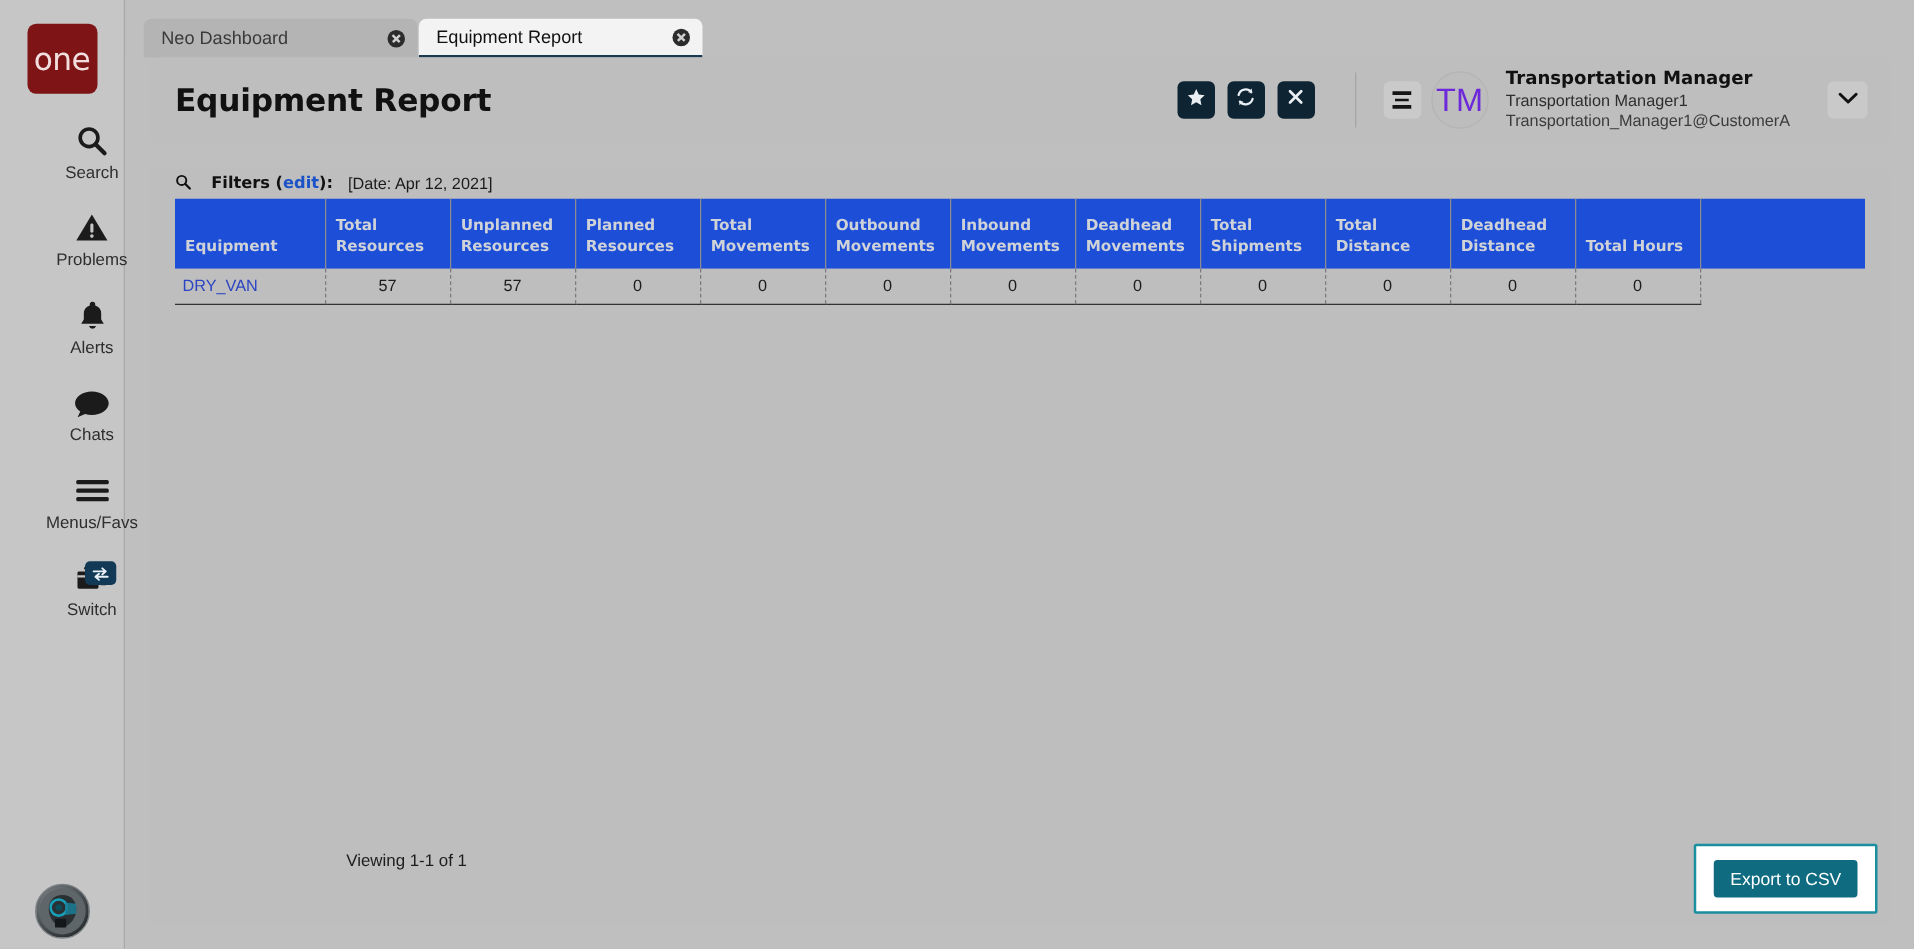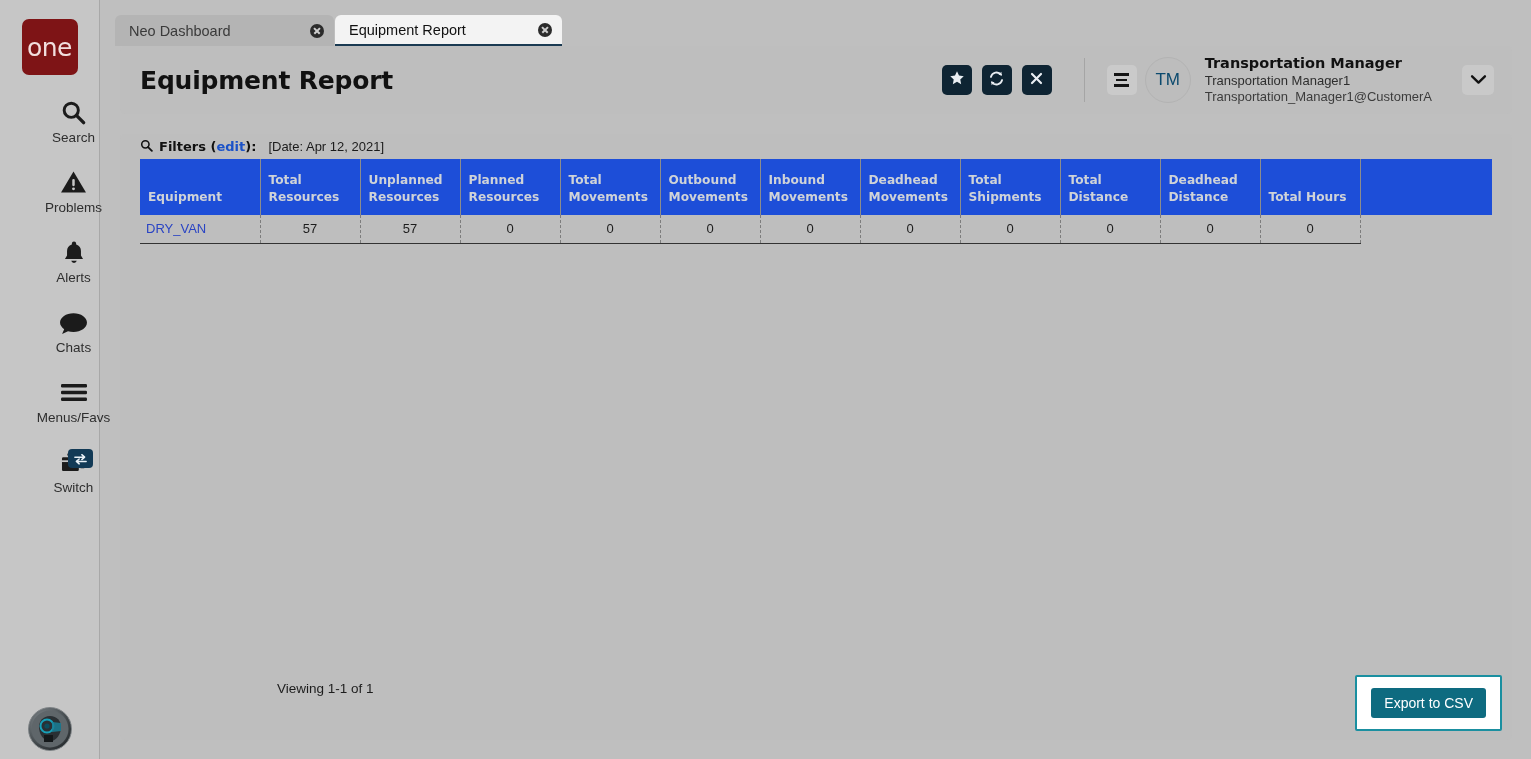--- a/index.html
+++ b/index.html
@@ -155,21 +155,21 @@
   #hamburger-btn i:nth-child(1) { width: 15px; }
   #hamburger-btn i:nth-child(2) { width: 11px; }
   #hamburger-btn i:nth-child(3) { width: 15px; }
   #avatar {
     margin-left: 8px;
     width: 46px; height: 46px;
     border-radius: 50%;
     background: #bdbdbd;
     border: 1px solid #b3b3b3;
     display: flex; align-items: center; justify-content: center;
-    font-size: 17px; color: #0c4a6e;
+    font-size: 26px; color: #6d28d9;
     font-family: "Liberation Sans", sans-serif;
     cursor: pointer;
   }
   #user-block { margin-left: 14px; line-height: 1.28; }
   #user-role { font-size: 14.5px; font-weight: bold; color: #111; font-family: "DejaVu Sans", sans-serif; }
   #user-name { font-size: 13px; color: #2e2e2e; }
   #user-email { font-size: 13px; color: #3c3c3c; }
   #user-caret {
     margin-left: 30px; margin-right: 18px;
     width: 32px; height: 30px;
@@ -187,21 +187,21 @@
     background: #bebebe;
     border-radius: 5px;
   }
   #filters-bar {
     display: flex; align-items: center;
     height: 25px;
     padding-left: 20px;
     font-size: 13px;
     color: #111;
   }
-  #filters-bar .fi-label { font-weight: bold; margin-left: 6px; font-family: "DejaVu Sans", sans-serif;}
+  #filters-bar .fi-label { font-weight: bold; margin-left: 16px; font-family: "DejaVu Sans", sans-serif;}
   #filters-bar .fi-edit { color: #1b52c8; font-weight: bold; cursor: pointer; font-family: "DejaVu Sans", sans-serif;}
   #filters-bar .fi-date { margin-left: 12px; color: #1b1b1b; }
 
   
   #report-table {
     margin-left: 20px;
     width: 1352px;
     border-collapse: collapse;
     table-layout: fixed;
   }

